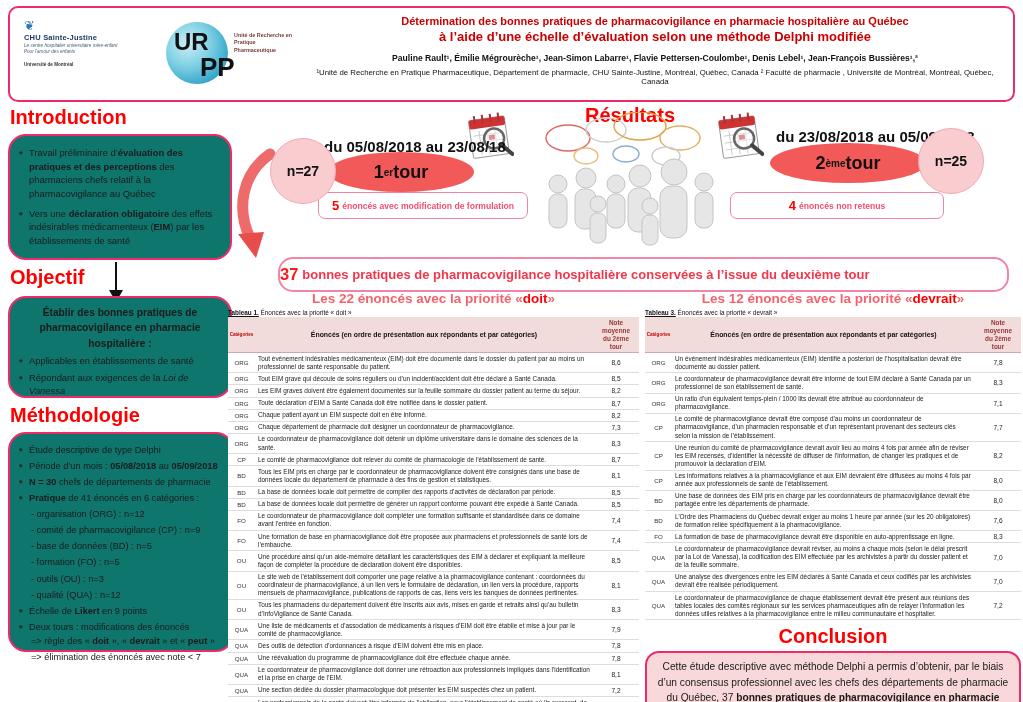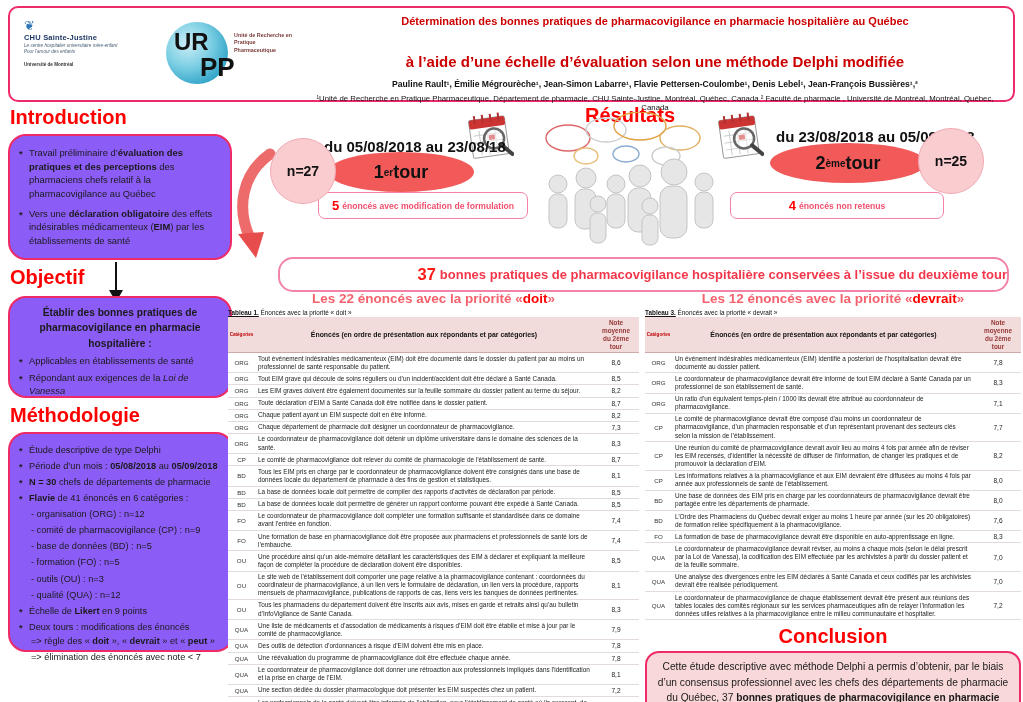--- a/index.html
+++ b/index.html
@@ -15,26 +15,26 @@
   .chu-tag{font-style:italic;font-size:4.6px;color:#4a6076;margin-top:1px;}
   .chu-udem{font-size:4.6px;font-weight:bold;color:#333;margin-top:8px;}
   .urpp-logo{position:absolute;left:138px;top:10px;width:150px;height:78px;}
   .urpp-circle{position:absolute;left:18px;top:4px;width:62px;height:62px;border-radius:50%;
     background:radial-gradient(circle at 35% 35%,#cdeef6 0%,#7fd0e4 40%,#35a6c9 75%,#1f7ca3 100%);}
   .urpp-ur{position:absolute;left:26px;top:10px;font-size:24px;font-weight:bold;color:#111;}
   .urpp-pp{position:absolute;left:52px;top:34px;font-size:26px;font-weight:bold;color:#111;}
   .urpp-label{position:absolute;left:86px;top:14px;font-size:5.4px;font-weight:bold;color:#7a3b3b;line-height:1.35;}
   .titles{position:absolute;left:295px;top:7px;width:700px;text-align:center;}
   .title1{font-size:11px;font-weight:bold;color:#cc0000;}
-  .title2{font-size:15px;font-weight:bold;color:#cc0000;margin-top:26px;}
+  .title2{font-size:13px;font-weight:bold;color:#cc0000;margin-top:2px;}
   .authors{font-size:8.6px;font-weight:600;color:#111;margin-top:9px;}
   .affils{font-size:7.8px;color:#111;margin-top:5px;}
   
   .sec-head{position:absolute;font-size:20px;font-weight:bold;color:#ff0000;}
-  .pink-box{position:absolute;background:#8b5cf6;border:2.5px solid #ee2a68;border-radius:18px;
+  .pink-box{position:absolute;background:#0f766e;border:2.5px solid #ee2a68;border-radius:18px;
     padding:7px 9px;box-sizing:border-box;font-size:9.4px;line-height:1.45;}
   .blt{position:relative;padding-left:10px;margin-top:3px;}
   .blt::before{content:"*";position:absolute;left:0;top:1px;font-weight:bold;color:#222;}
   .sub{padding-left:12px;margin-top:3px;}
   .indent{padding-left:12px;margin-top:1px;}
   .obj-title{font-weight:bold;text-align:center;font-size:10.2px;line-height:1.5;margin-bottom:3px;}
   
   .res-head{position:absolute;left:560px;top:104px;width:140px;text-align:center;
     font-size:20px;font-weight:bold;color:#ff0000;}
   .n-circle{position:absolute;width:64px;height:64px;border-radius:50%;background:#f9cdd0;
@@ -42,21 +42,21 @@
     font-size:14px;font-weight:bold;color:#111;z-index:3;}
   .tour-date{position:absolute;font-size:15px;font-weight:bold;color:#111;z-index:2;text-align:right;}
   .tour-ellipse{position:absolute;background:#f25a5a;border-radius:50%;display:flex;
     align-items:center;justify-content:center;color:#111;font-weight:bold;font-size:18px;z-index:1;}
   .tour-ellipse sup{font-size:10px;}
   .note-box{position:absolute;background:#fff;border:1.5px solid #f284a8;border-radius:7px;
     display:flex;align-items:center;justify-content:center;z-index:2;}
   .note-num{font-size:13px;font-weight:bold;color:#ff0000;margin-right:3px;}
   .note-text{font-size:8.6px;font-weight:bold;color:#f0506e;}
   .banner{position:absolute;left:278px;top:257px;width:727px;height:31px;background:#fff;
-    border:2px solid #f284a8;border-radius:15px;display:flex;align-items:center;justify-content:flex-end;}
+    border:2px solid #f284a8;border-radius:15px;display:flex;align-items:center;justify-content:flex-start;}
   .banner-num{font-size:16.5px;font-weight:bold;color:#ff1a1a;margin-right:4px;}
   .banner-text{font-size:13px;font-weight:bold;color:#f2374b;}
   .ill{position:absolute;}
   
   .col-left{position:absolute;left:228px;top:291px;width:411px;}
   .col-right{position:absolute;left:645px;top:291px;width:376px;}
   .tbl-head{text-align:center;font-size:13.5px;font-weight:bold;color:#f4626e;}
   .tbl-head .key{color:#ff0000;}
   .caption{font-size:6.4px;color:#111;margin:3px 0 1px 0;}
   .caption .cl{font-weight:bold;text-decoration:underline;}
@@ -120,21 +120,21 @@
     <div class="obj-title">Établir  des bonnes pratiques de pharmacovigilance en pharmacie hospitalière :</div>
     <div class="blt">Applicables en établissements de santé</div>
     <div class="blt"><span>Répondant aux exigences de la </span><span class="i">Loi  de Vanessa</span></div>
   </div>
 
   <div class="sec-head" style="left:10px;top:404px;">Méthodologie</div>
   <div class="pink-box" style="left:8px;top:432px;width:226px;height:220px;font-size:9.2px;line-height:1.42;">
     <div class="blt">Étude descriptive de type Delphi</div>
     <div class="blt"><span>Période d’un mois : </span><span class="b">05/08/2018</span><span> au </span><span class="b">05/09/2018</span></div>
     <div class="blt"><span class="b">N = 30</span><span> chefs de départements de pharmacie</span></div>
-    <div class="blt"><span class="b">Flavie</span><span> de 41 énoncés en 6 catégories :</span></div>
+    <div class="blt"><span class="b">Pratique</span><span> de 41 énoncés en 6 catégories :</span></div>
     <div>
         <div class="sub">- organisation (ORG) : n=12</div>
         <div class="sub">- comité de  pharmacovigilance (CP) : n=9</div>
         <div class="sub">- base de données (BD) : n=5</div>
         <div class="sub">- formation (FO) : n=5</div>
         <div class="sub">- outils (OU) : n=3</div>
         <div class="sub">- qualité (QUA) : n=12</div>
       </div>
     <div class="blt"><span>Échelle de </span><span class="b">Likert</span><span> en 9 points</span></div>
     <div class="blt">Deux tours : modifications des énoncés</div>

